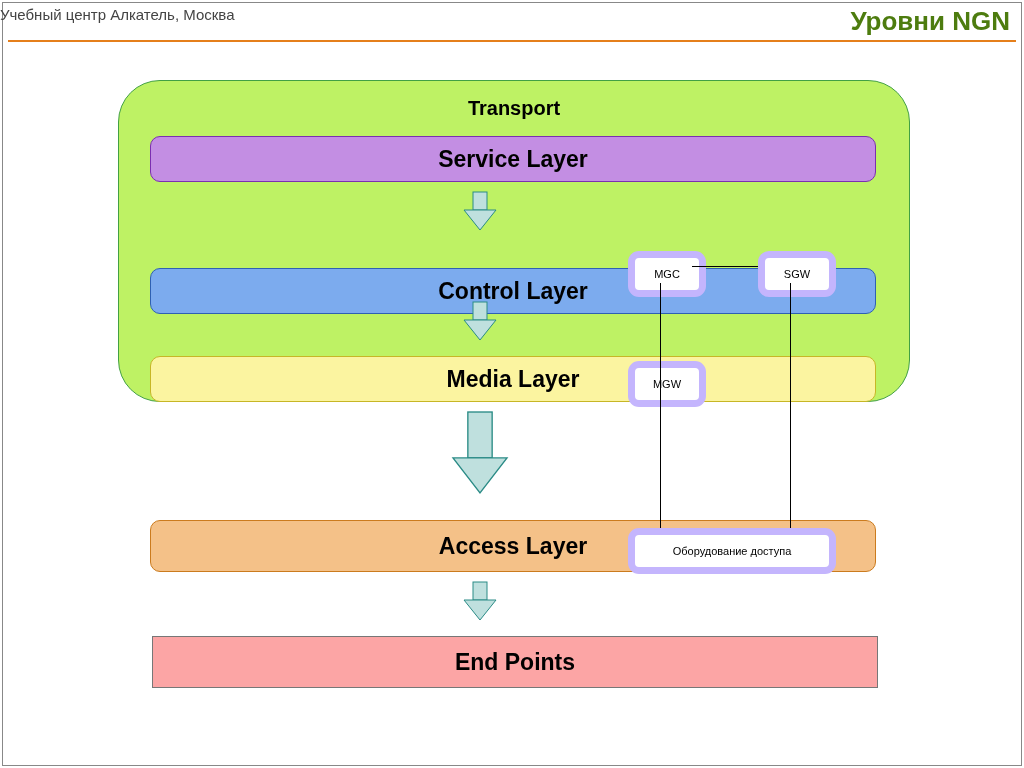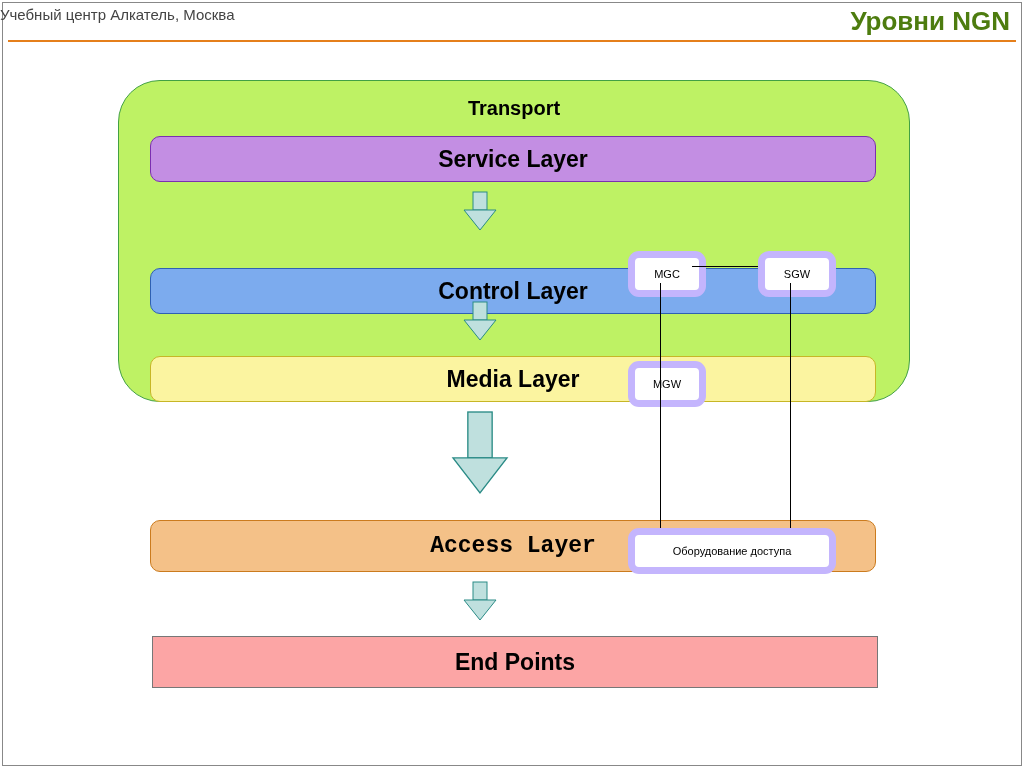--- a/index.html
+++ b/index.html
@@ -6,21 +6,21 @@
   .frame{position:absolute;left:2px;top:2px;width:1018px;height:762px;border:1px solid #888;}
   .hdr-left{position:absolute;left:0;top:6px;font-size:15px;color:#444;text-align:center;}
   .hdr-right{position:absolute;right:14px;top:6px;font-size:26px;font-weight:bold;color:#4d7c0f;}
   .hrule{position:absolute;left:8px;right:8px;top:40px;height:0;border-top:2px solid #e57f1b;}
   .transport{position:absolute;left:118px;top:80px;width:790px;height:320px;background:#bef264;border:1px solid #42a044;border-radius:42px;}
   .trans-title{position:absolute;left:0;top:16px;width:100%;text-align:center;font-size:20px;font-weight:bold;}
   .layer{position:absolute;border-radius:10px;text-align:center;font-size:23px;font-weight:bold;display:flex;align-items:center;justify-content:center;}
   .service{left:150px;top:136px;width:724px;height:44px;background:#c38ee3;border:1px solid #7b2fb1;}
   .control{left:150px;top:248px;width:724px;height:44px;background:#7cabee;border:1px solid #2f61b2;margin-top:20px;}
   .media  {left:150px;top:356px;width:724px;height:44px;background:#fbf4a0;border:1px solid #c7b626;}
-  .access {left:150px;top:520px;width:724px;height:50px;background:#f4c188;border:1px solid #cb7b1e;font-family:Liberation Mono, monospace;}
+  .access {left:150px;top:520px;width:724px;height:50px;background:#f4c188;border:1px solid #cb7b1e;}
   .endpt  {left:152px;top:636px;width:724px;height:50px;background:#fca5a5;border:1px solid #777;border-radius:0;}
   .node{position:absolute;background:#fff;border:7px solid #c4b5fd;border-radius:11px;font-size:11px;display:flex;align-items:center;justify-content:center;}
   .mgc{left:628px;top:251px;width:64px;height:32px;}
   .sgw{left:758px;top:251px;width:64px;height:32px;}
   .mgw{left:628px;top:361px;width:64px;height:32px;}
   .acceq{left:628px;top:528px;width:194px;height:32px;}
   .line{position:absolute;background:#000;}
   
   .l-mgc-sgw{left:692px;top:266px;width:66px;height:1px;}
   

